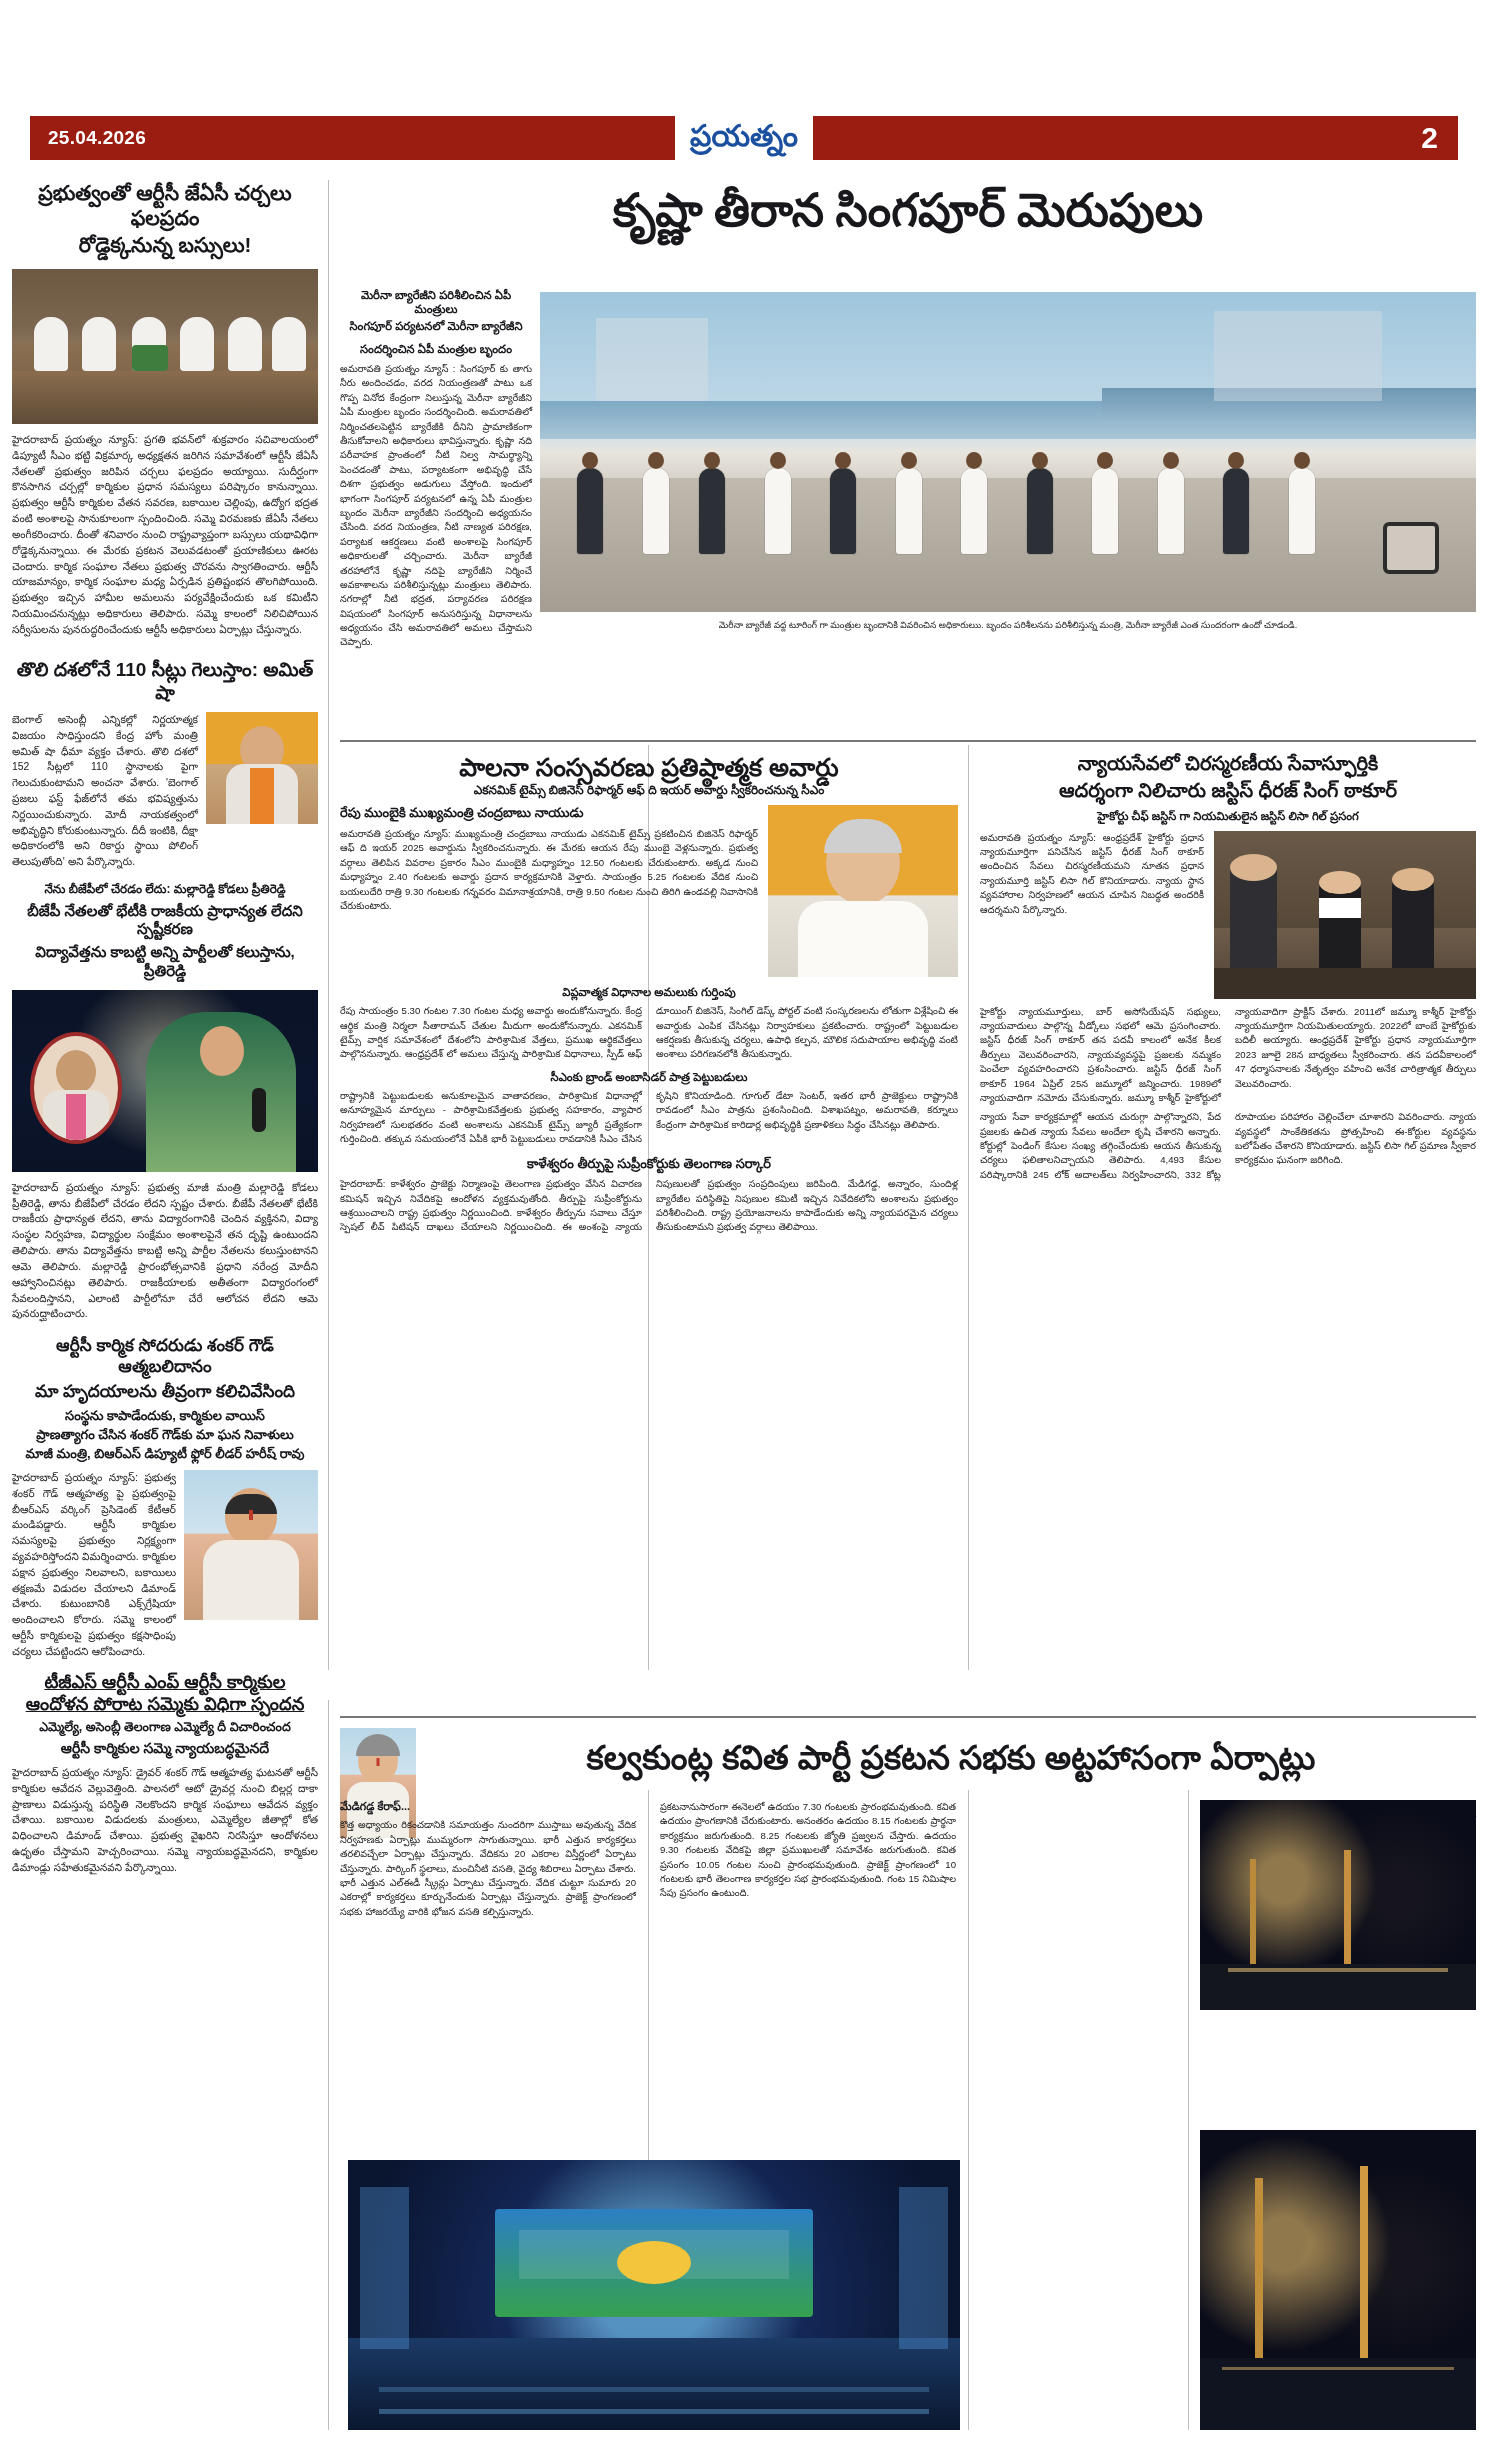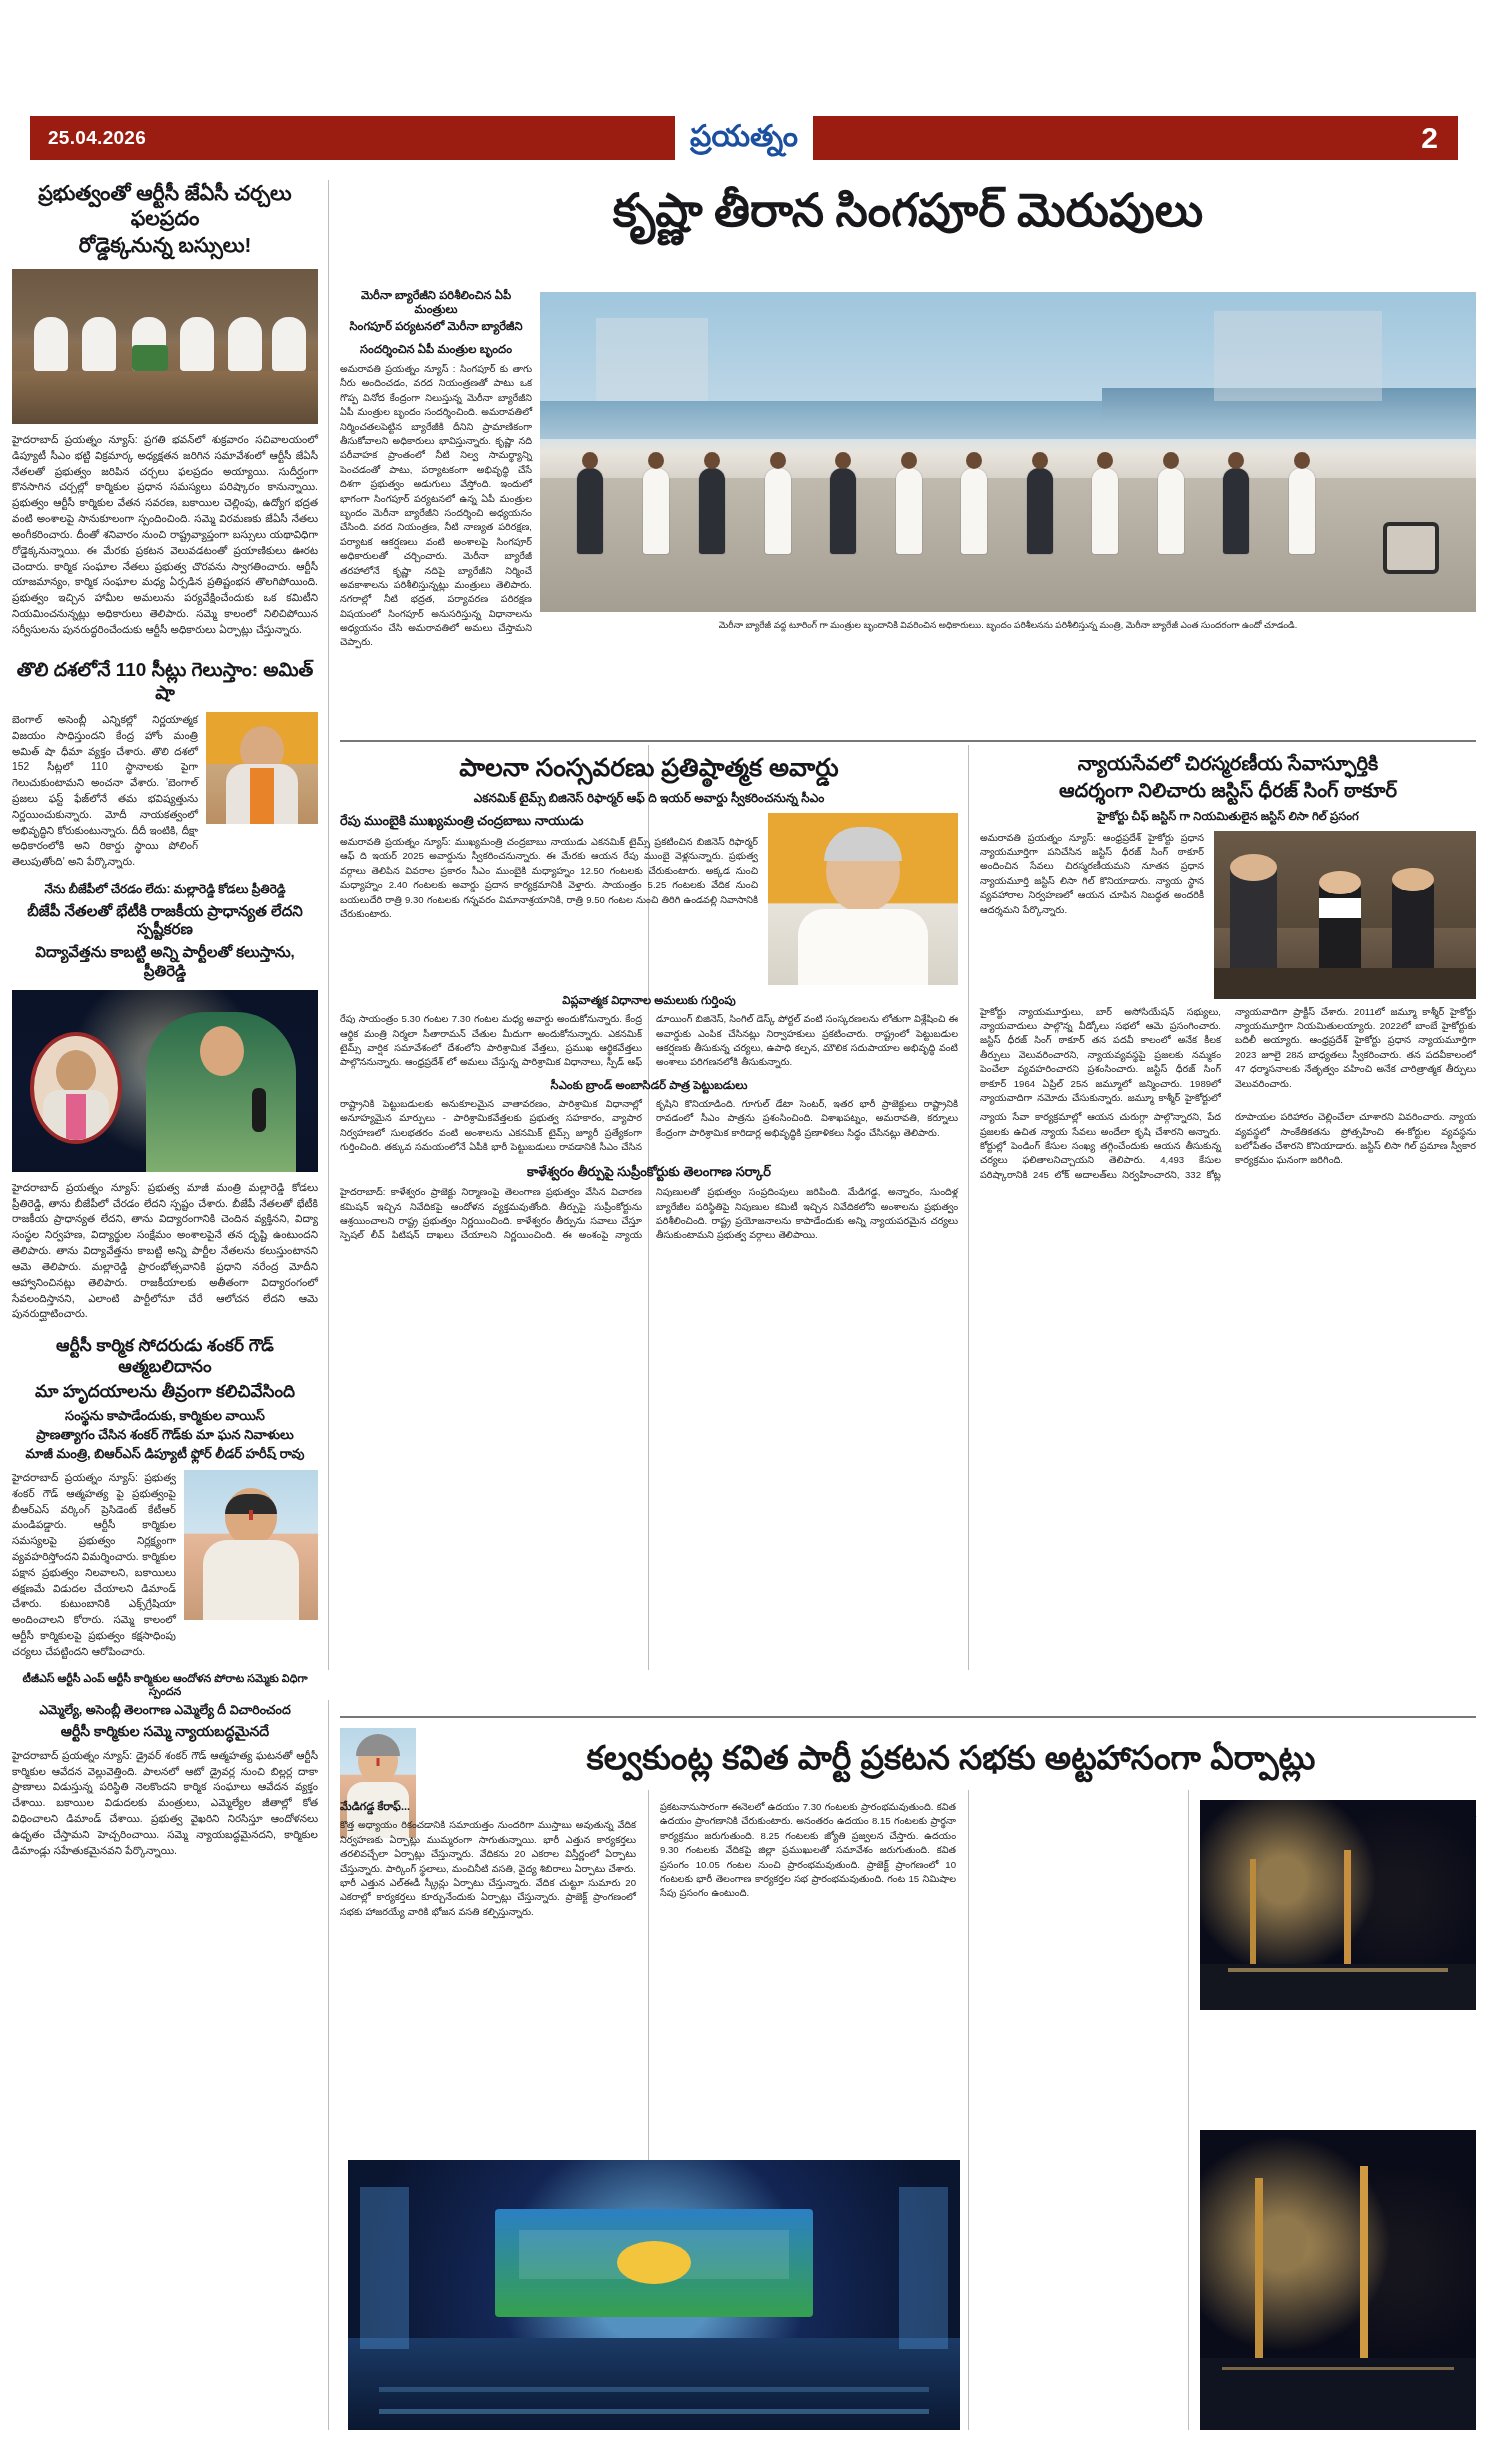--- a/index.html
+++ b/index.html
@@ -212,21 +212,21 @@
         <div class="photo ph-person-blue" style="width:134px;height:150px;flex:none;">
           <div style="position:absolute;left:50%;top:18px;transform:translateX(-50%);width:52px;height:58px;border-radius:50%;background:#dca87e;"></div>
           <div style="position:absolute;left:50%;top:24px;transform:translateX(-50%);width:52px;height:20px;border-radius:26px 26px 0 0;background:#2b2b2b;"></div>
           <div style="position:absolute;left:50%;top:70px;transform:translateX(-50%);width:96px;height:80px;background:#f0ece4;border-radius:24px 24px 0 0;"></div>
           <div style="position:absolute;left:50%;top:40px;transform:translateX(-50%);width:4px;height:10px;background:#c0392b;"></div>
         </div>
       </div>
     </div>
 
     <div style="margin-top:12px;">
-      <div class="hl tel" style="font-size:11px;">టీజీఎస్ ఆర్టీసీ ఎంప్ ఆర్టీసీ కార్మికుల ఆందోళన పోరాట సమ్మెకు విధిగా స్పందన</div>
+      <div class="hl tel" style="font-size:18px;text-decoration:underline;">టీజీఎస్ ఆర్టీసీ ఎంప్ ఆర్టీసీ కార్మికుల ఆందోళన పోరాట సమ్మెకు విధిగా స్పందన</div>
       <div class="hl tel" style="font-size:12.5px; margin-top:4px;">ఎమ్మెల్యే, అసెంబ్లీ తెలంగాణ ఎమ్మెల్యే దీ విచారించంద</div>
       <div class="hl tel" style="font-size:14px; margin-top:5px;">ఆర్టీసీ కార్మికుల సమ్మె న్యాయబద్ధమైనదే</div>
       <div class="body-text tel" style="margin-top:8px;">హైదరాబాద్ ప్రయత్నం న్యూస్: డ్రైవర్ శంకర్ గౌడ్ ఆత్మహత్య ఘటనతో ఆర్టీసీ కార్మికుల ఆవేదన వెల్లువెత్తింది. పాలనలో ఆటో డ్రైవర్ల నుంచి బిల్లర్ల దాకా ప్రాణాలు విడుస్తున్న పరిస్థితి నెలకొందని కార్మిక సంఘాలు ఆవేదన వ్యక్తం చేశాయి. బకాయిల విడుదలకు మంత్రులు, ఎమ్మెల్యేల జీతాల్లో కోత విధించాలని డిమాండ్ చేశాయి. ప్రభుత్వ వైఖరిని నిరసిస్తూ ఆందోళనలు ఉధృతం చేస్తామని హెచ్చరించాయి. సమ్మె న్యాయబద్ధమైనదని, కార్మికుల డిమాండ్లు సహేతుకమైనవని పేర్కొన్నాయి.</div>
     </div>
 
   </div>
 
   <div class="col" style="left:340px; top:186px; width:1136px;">
     <div class="hl tel" style="font-size:46px; line-height:1.1;font-family:Liberation Serif, serif;">కృష్ణా తీరాన సింగపూర్ మెరుపులు</div>
   </div>
@@ -281,21 +281,21 @@
         <span class="hd"></span>
       </div>
     <div style="position:absolute;right:4%;bottom:12%;width:56px;height:52px;border:4px solid #2c2c2c;border-radius:6px;background:#cfc9bf;"></div>
   </div>
   <div class="cap tel" style="position:absolute; left:540px; top:616px; width:936px;">మెరీనా బ్యారేజీ వద్ద టూరింగ్ గా మంత్రుల బృందానికి వివరించిన అధికారులుు. బృందం పరిశీలనను పరిశీలిస్తున్న మంత్రి, మెరీనా బ్యారేజీ ఎంత సుందరంగా ఉందో చూడండి.</div>
 
   <div class="rule" style="position:absolute;left:340px; top:740px; width:1136px;"></div>
 
   <div class="col" style="left:340px; top:752px; width:618px;">
     <div class="hl tel" style="font-size:25px;">పాలనా సంస్సవరణు ప్రతిష్ఠాత్మక అవార్డు</div>
-    <div class="hl tel" style="font-size:12px; margin-top:8px;text-align:center;">ఎకనమిక్ టైమ్స్ బిజినెస్ రిఫార్మర్ ఆఫ్ ది ఇయర్ అవార్డు స్వీకరించనున్న సీఎం</div>
+    <div class="hl tel" style="font-size:12px; margin-top:0;text-align:center;">ఎకనమిక్ టైమ్స్ బిజినెస్ రిఫార్మర్ ఆఫ్ ది ఇయర్ అవార్డు స్వీకరించనున్న సీఎం</div>
 
     <div style="display:flex; gap:10px; margin-top:8px;">
       <div style="flex:1;">
         <div class="hl tel" style="font-size:13px; text-align:left;">రేపు ముంబైకి ముఖ్యమంత్రి చంద్రబాబు నాయుడు</div>
         <div class="body-text small tel" style="margin-top:6px;">అమరావతి ప్రయత్నం న్యూస్: ముఖ్యమంత్రి చంద్రబాబు నాయుడు ఎకనమిక్ టైమ్స్ ప్రకటించిన బిజినెస్ రిఫార్మర్ ఆఫ్ ది ఇయర్ 2025 అవార్డును స్వీకరించనున్నారు. ఈ మేరకు ఆయన రేపు ముంబై వెళ్లనున్నారు. ప్రభుత్వ వర్గాలు తెలిపిన వివరాల ప్రకారం సీఎం ముంబైకి మధ్యాహ్నం 12.50 గంటలకు చేరుకుంటారు. అక్కడ నుంచి మధ్యాహ్నం 2.40 గంటలకు అవార్డు ప్రదాన కార్యక్రమానికి వెళ్తారు. సాయంత్రం 5.25 గంటలకు వేదిక నుంచి బయలుదేరి రాత్రి 9.30 గంటలకు గన్నవరం విమానాశ్రయానికి, రాత్రి 9.50 గంటల నుంచి తిరిగి ఉండవల్లి నివాసానికి చేరుకుంటారు.</div>
       </div>
       <div class="photo" style="width:190px;height:172px;flex:none;background:linear-gradient(180deg,#e8a732 0%,#e8a732 52%,#e7e3da 53%,#d8d3c9 100%);">
         <div style="position:absolute;left:50%;top:16px;transform:translateX(-50%);width:74px;height:84px;border-radius:50%;background:#e3bb95;"></div>
         <div style="position:absolute;left:50%;top:14px;transform:translateX(-50%);width:78px;height:34px;border-radius:40px 40px 0 0;background:#cfcfcf;"></div>
         <div style="position:absolute;left:50%;top:96px;transform:translateX(-50%);width:130px;height:80px;background:#fbfaf7;border-radius:26px 26px 0 0;"></div>

